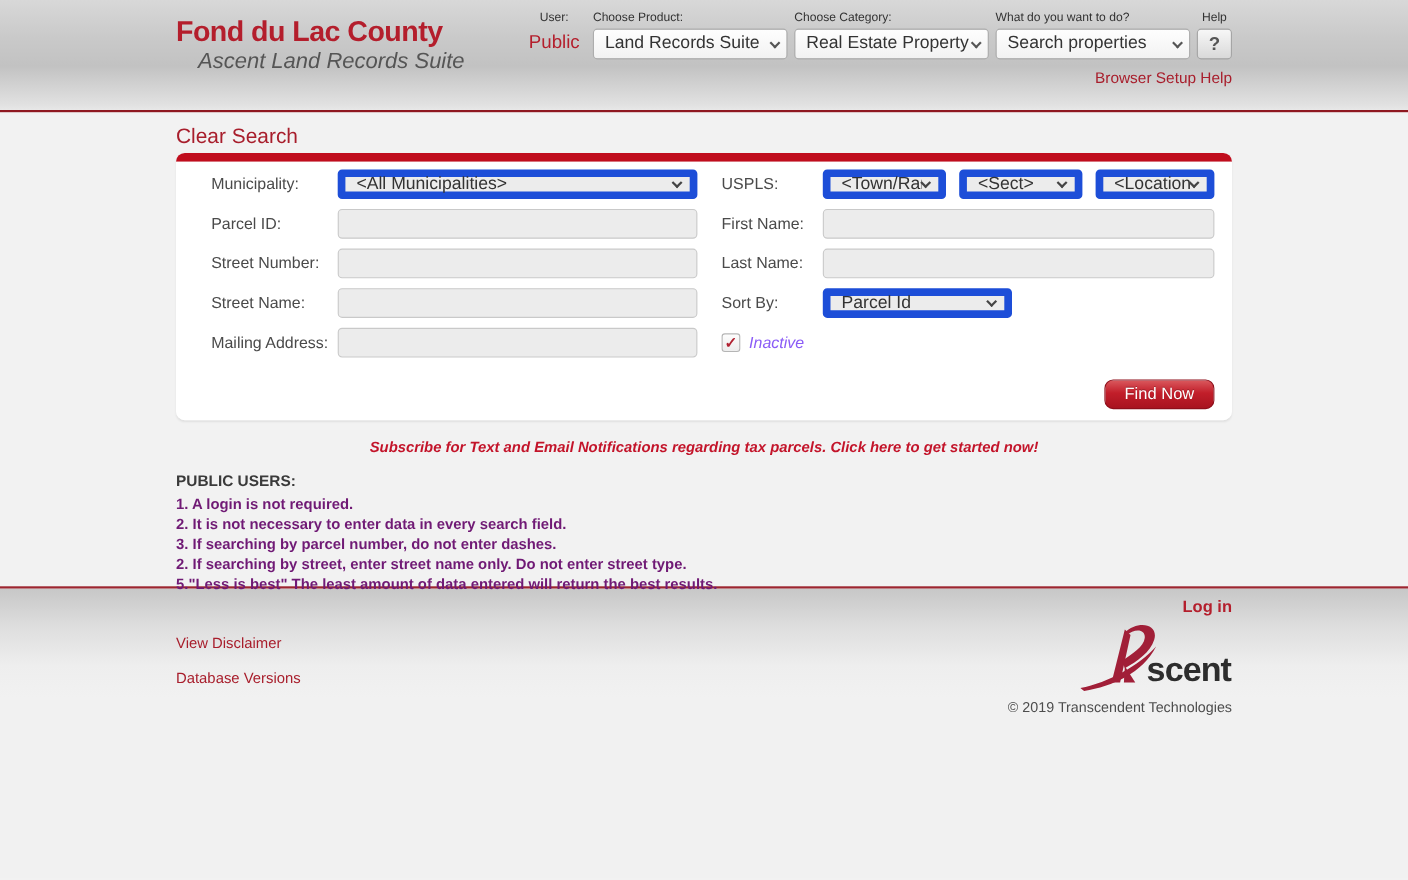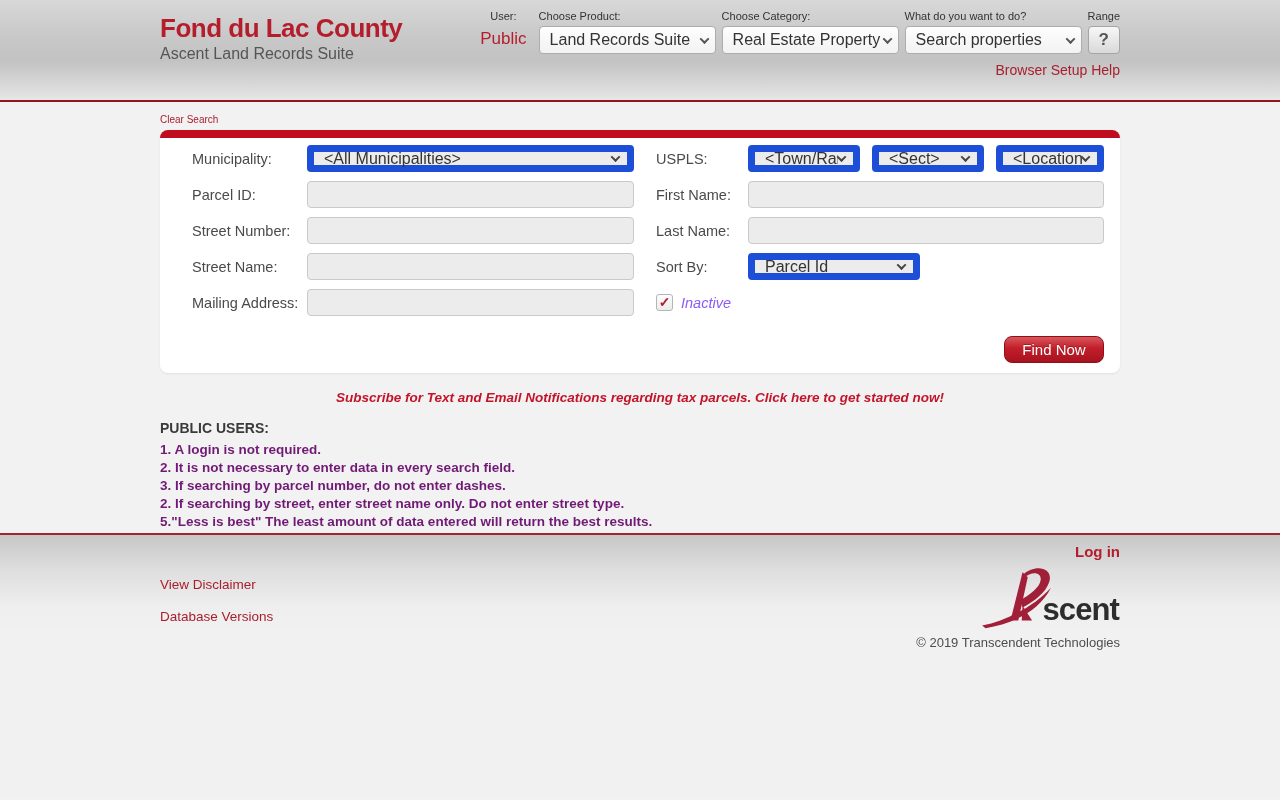--- a/index.html
+++ b/index.html
@@ -16,21 +16,21 @@
   .app-header {
     height:102px;
     border-bottom:2px solid #8f1820;
     background:linear-gradient(180deg,#d8d8d8 0%,#c9c9c9 35%,#c2c2c2 60%,#e2e2e2 96%,#e8e8e8 100%);
   }
   .header-inner { display:flex; padding-top:10px; }
   .brand { padding-top:3px; }
   .brand-title {
     color:#b41e2c; font-size:26px; font-weight:bold; letter-spacing:-0.5px; line-height:30px;
   }
-  .brand-subtitle { color:#555; font-size:16px; margin-top:2px; }
+  .brand-subtitle { color:#555; font-size:20px; font-style:italic; margin-top:2px;margin-left:20px; }
   .header-controls { margin-left:auto; }
   .controls-row { display:flex; gap:6px; align-items:flex-start; }
   .ctrl-block { display:flex; flex-direction:column; }
   .ctrl-label { font-size:11px; color:#333; margin-bottom:3px; line-height:13px; }
   .user-block { align-items:center; margin-right:6px; }
   .user-value { color:#b41e2c; font-size:17px; margin-top:3px; }
   .hdr-select {
     width:177px; height:28px;
     background:linear-gradient(180deg,#fefefe,#f2f2f2);
     border:1px solid #adadad; border-radius:4px;
@@ -52,21 +52,21 @@
     font-size:17px; font-weight:bold; color:#555;
     cursor:pointer;
   }
   .browser-setup {
     text-align:right; color:#a81e2c; font-size:14px; margin-top:8px; cursor:pointer;
   }
 
   
   .app-main { height:431px; }
   .clear-search {
-    display:inline-block; color:#a81e2c; font-size:10px; margin-top:12px; cursor:pointer;
+    display:inline-block; color:#a81e2c; font-size:19px; margin-top:12px; cursor:pointer;
   }
   .panel { margin-top:3px; border-radius:8px; box-shadow:0 1px 2px rgba(0,0,0,0.08); }
   .panel-bar {
     height:8px; background:#c00d1d; border-radius:8px 8px 0 0;
   }
   .panel-body {
     background:#fff; border-radius:0 0 8px 8px;
     padding:7px 16px 10px 16px;
   }
   .cols { display:flex; gap:22px;margin-left:16px; }
@@ -170,21 +170,21 @@
             </div>
           </div>
           <div class="ctrl-block">
             <div class="ctrl-label">What do you want to do?</div>
             <div class="hdr-select">
               <span class="select-value">Search properties</span>
               <span class="chev"></span>
             </div>
           </div>
           <div class="ctrl-block help-block">
-            <div class="ctrl-label">Range</div>
+            <div class="ctrl-label">Help</div>
             <button class="help-btn">?</button>
           </div>
         </div>
         <div class="browser-setup">Browser Setup Help</div>
       </div>
     </div>
   </header>
 
   <main class="app-main">
     <div class="inner">

